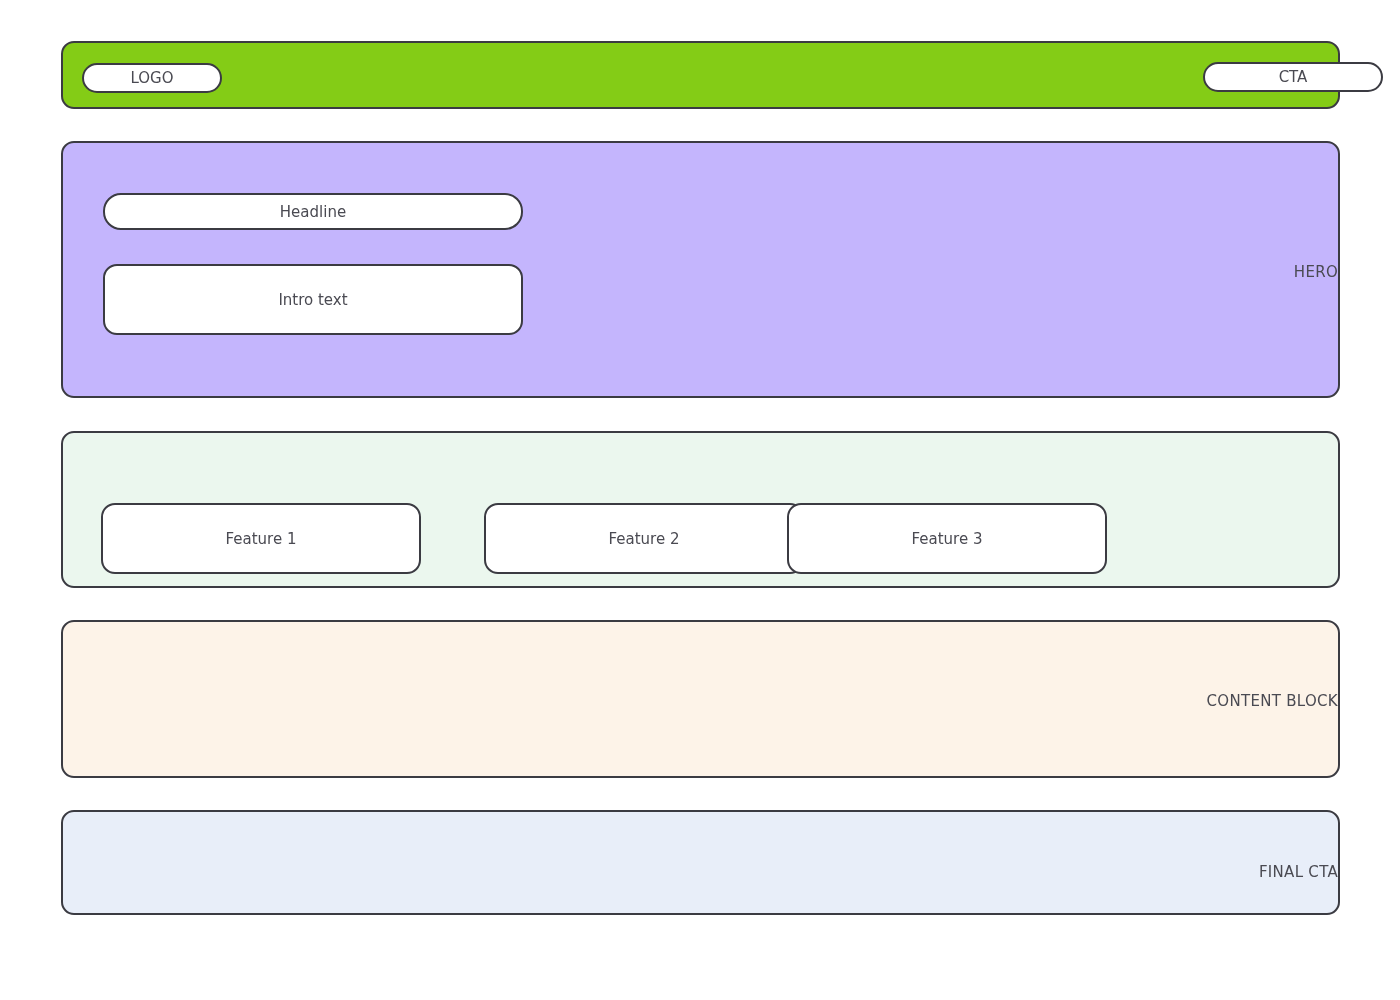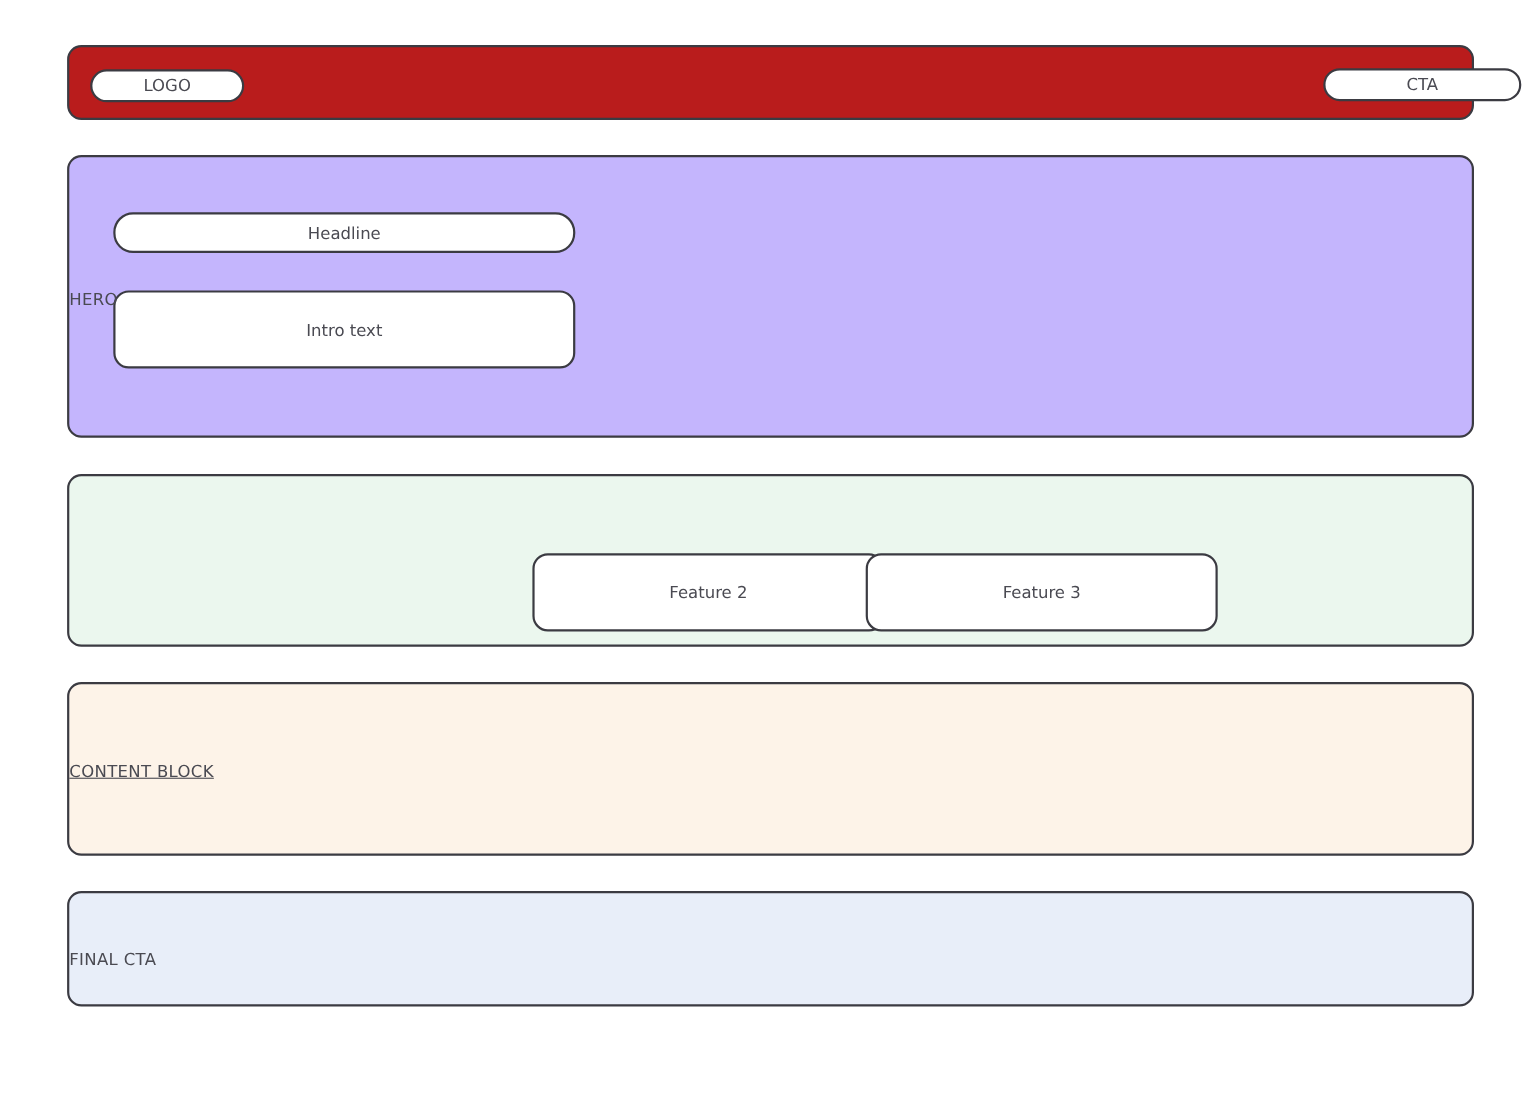--- a/index.html
+++ b/index.html
@@ -28,21 +28,21 @@
   .section {
     position: absolute;
     box-sizing: border-box;
     border: 2.5px solid #3b3b42;
     border-radius: 13px;
   }
   .section-label {
     position: absolute;
     left: 0;
     width: 100%;
-    text-align: left;
+    text-align: right;
     font-size: 15px;
     letter-spacing: 0.3px;
     color: #4a4a52;
     white-space: nowrap;
   }
 
   
   .box {
     position: absolute;
     box-sizing: border-box;
@@ -56,21 +56,21 @@
     white-space: nowrap;
   }
   .pill { border-radius: 999px; }
   .rbox { border-radius: 14px; margin-top: 18px; }
   .rbox-lg { border-radius: 18px; }
 
   
   #header {
     left: 61px; top: 41px;
     width: 1279px; height: 68px;
-    background: #b91c1c;
+    background: #84cc16;
   }
   #logo-pill {
     left: 19px; top: 20px;
     width: 140px; height: 30px;
   }
   #header-cta-pill {
     left: 1140px; top: 19px;
     width: 180px; height: 30px;
   }
 
@@ -116,21 +116,20 @@
   #feature-3 { left: 724px; }
 
   
   #content-block {
     left: 61px; top: 620px;
     width: 1279px; height: 158px;
     background: #fdf3e8;
   }
   #content-block-label {
     top: 70px;
-    text-decoration: underline;
   }
 
   
   #final-cta {
     left: 61px; top: 810px;
     width: 1279px; height: 105px;
     background: #e8eef9;
   }
   #final-cta-label {
     top: 51px;
@@ -146,20 +145,21 @@
     <div class="box pill" id="header-cta-pill">CTA</div>
   </div>
 
   <div class="section" id="hero">
     <div class="box rbox-lg" id="hero-headline">Headline</div>
     <div class="box rbox" id="hero-intro">Intro text</div>
     <div class="section-label" id="hero-label">HERO</div>
   </div>
 
   <div class="section" id="features">
+    <div class="box rbox feature-box" id="feature-1">Feature 1</div>
     <div class="box rbox feature-box" id="feature-2">Feature 2</div>
     <div class="box rbox feature-box" id="feature-3">Feature 3</div>
   </div>
 
   <div class="section" id="content-block">
     <div class="section-label" id="content-block-label">CONTENT BLOCK</div>
   </div>
 
   <div class="section" id="final-cta">
     <div class="section-label" id="final-cta-label">FINAL CTA</div>

